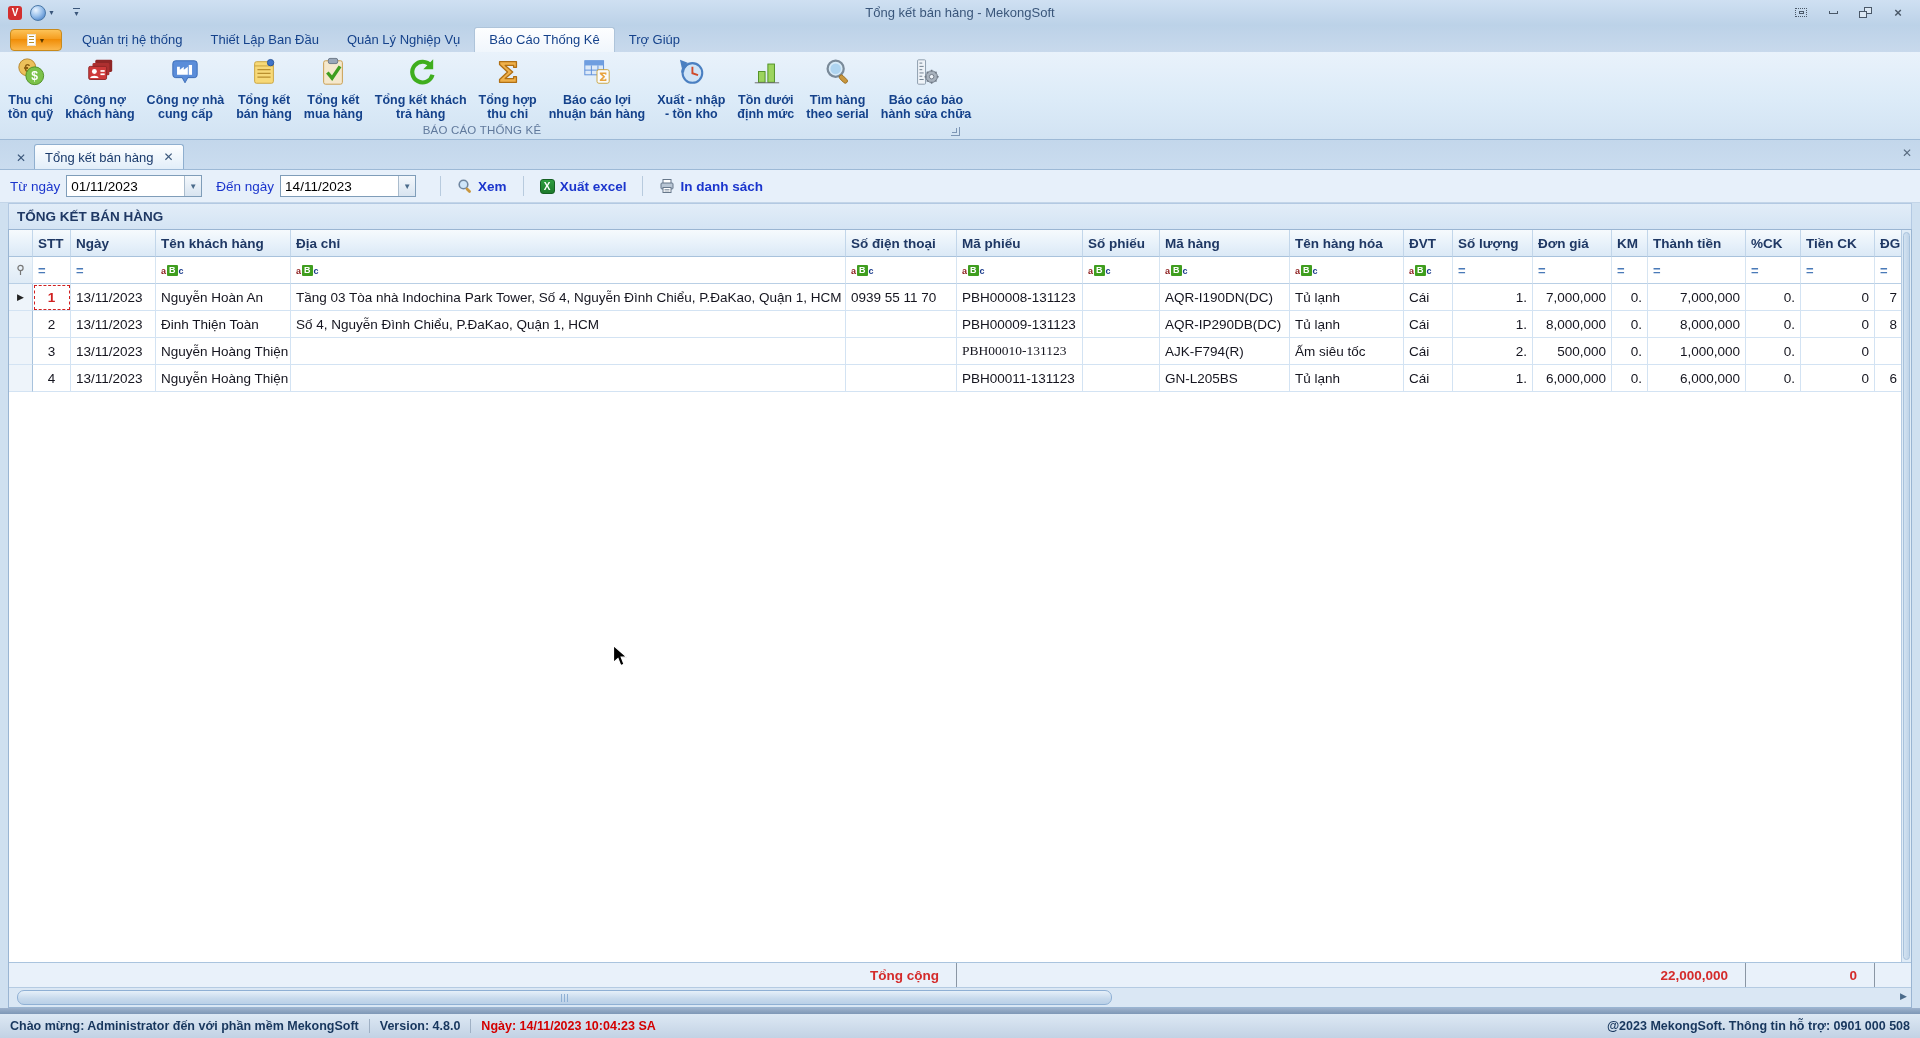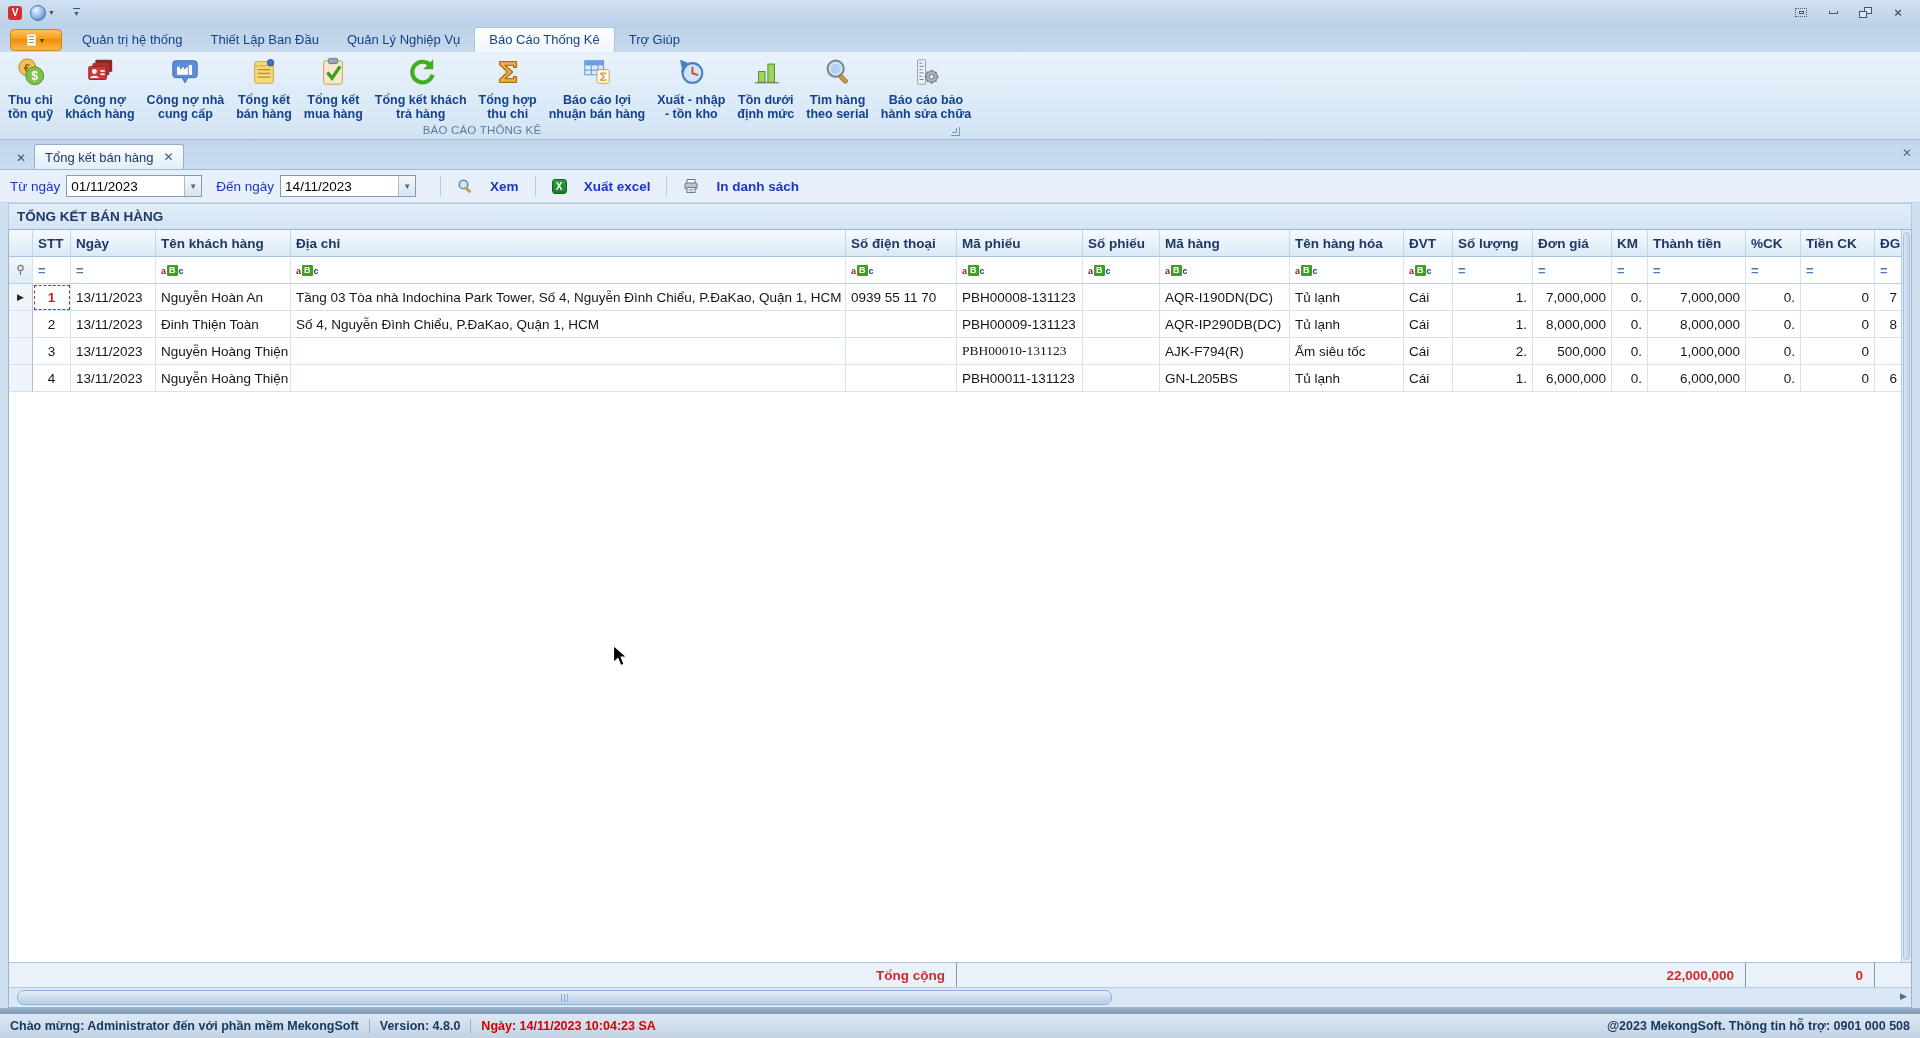--- a/index.html
+++ b/index.html
@@ -86,21 +86,21 @@
     align-items:center; padding-left:10px; border-bottom:1px solid #c3d5e8; }
   .flabel { font-size:13.5px; font-weight:normal; color:#1b35cd; margin-right:6px; white-space:nowrap; }
   .datebox { width:136px; height:22px; background:#fff; border:1px solid #7f9db9;
     display:flex; margin-right:14px; }
   .datebox input { flex:1; border:none; outline:none; font-size:13.5px; padding:0 4px;
     font-family:inherit; color:#000; min-width:0; background:transparent; }
   .datebox .drop { width:17px; border-left:1px solid #aabccd;
     background:linear-gradient(#f4f8fc,#d8e4f0); display:flex; align-items:center;
     justify-content:center; font-size:8px; color:#4a6a8a; }
   .fsep { width:1px; height:20px; background:#b8cbde; margin:0 10px; }
-  .fbtn { display:flex; align-items:center; gap:17px; font-size:13.5px; font-weight:bold;
+  .fbtn { display:flex; align-items:center; gap:5px; font-size:13.5px; font-weight:bold;
     color:#1b35cd; padding:3px 6px; border-radius:2px; white-space:nowrap; }
   .xlicon { width:15px; height:15px; background:linear-gradient(#2f9e3f,#1d7a2c);
     border:1px solid #156022; border-radius:3px; color:#fff; font-size:10px; font-weight:bold;
     display:flex; align-items:center; justify-content:center; }
 
   
   .docarea { flex:1; background:#cfe0f0; padding:0 8px; display:flex; flex-direction:column;
     min-height:0; }
   .grid-title { height:26px; flex:0 0 26px; background:linear-gradient(#e2edf8,#d4e4f4);
     border:1px solid #b3c9e2; border-bottom:none; display:flex; align-items:center;
@@ -132,21 +132,21 @@
   .stt-sel { color:#d02020; font-weight:bold; outline:1px dashed #d02020; outline-offset:-2px; }
   .grid-filler { flex:1; background:#fff; }
 
   .vscroll { position:absolute; right:0; top:0; bottom:0; width:10px; background:#e0ecf7;
     border-left:1px solid #b5cbe2; }
   .vscroll .vthumb { position:absolute; left:1px; right:1px; top:2px; bottom:2px;
     background:linear-gradient(90deg,#d2e2f1,#c0d4e8); border:1px solid #a8c2dc; border-radius:4px; }
 
   .summary { height:25px; flex:0 0 25px; background:#e9f1fa; border-top:1px solid #aac4de;
     display:flex; font-size:13.5px; font-weight:bold; color:#d42a2a; }
-  .sseg { display:flex; align-items:center; justify-content:flex-end; padding-right:11px;
+  .sseg { display:flex; align-items:center; justify-content:flex-end; padding-right:17px;
     border-right:1px solid #8a96a4; flex:0 0 auto; overflow:hidden; }
 
   .hscroll { height:20px; flex:0 0 20px; background:#dae7f4; border-top:1px solid #b5cbe2;
     position:relative; }
   .hthumb { position:absolute; left:8px; top:2px; width:1095px; height:15px; border-radius:7px;
     background:linear-gradient(#e6f0f9,#c6d9ec 60%,#bad0e7); border:1px solid #8fb0d4;
     display:flex; align-items:center; justify-content:center; gap:2px; }
   .hthumb i { width:1px; height:8px; background:#8fb0d4; }
   .harrow { position:absolute; right:4px; top:3px; font-size:9px; color:#4a6a8a; }
 
@@ -160,20 +160,21 @@
   .sright { margin-left:auto; }
 
   .cursor { position:absolute; left:612px; top:644px; z-index:50; pointer-events:none; }
 </style>
 </head>
 <body>
 
 <div id="app">
 
   <div class="titlebar">
+    <div class="title-text">Tổng kết bán hàng - MekongSoft</div>
     <div class="qat">
       <div class="vlogo">V</div>
       <div class="orb-wrap">
         <div class="orb"></div>
           <span class="tiny-caret">▼</span>
       </div>
       <div class="qat-custom">
         <span class="bar"></span>
           <span class="tiny-caret">▼</span>
       </div>

